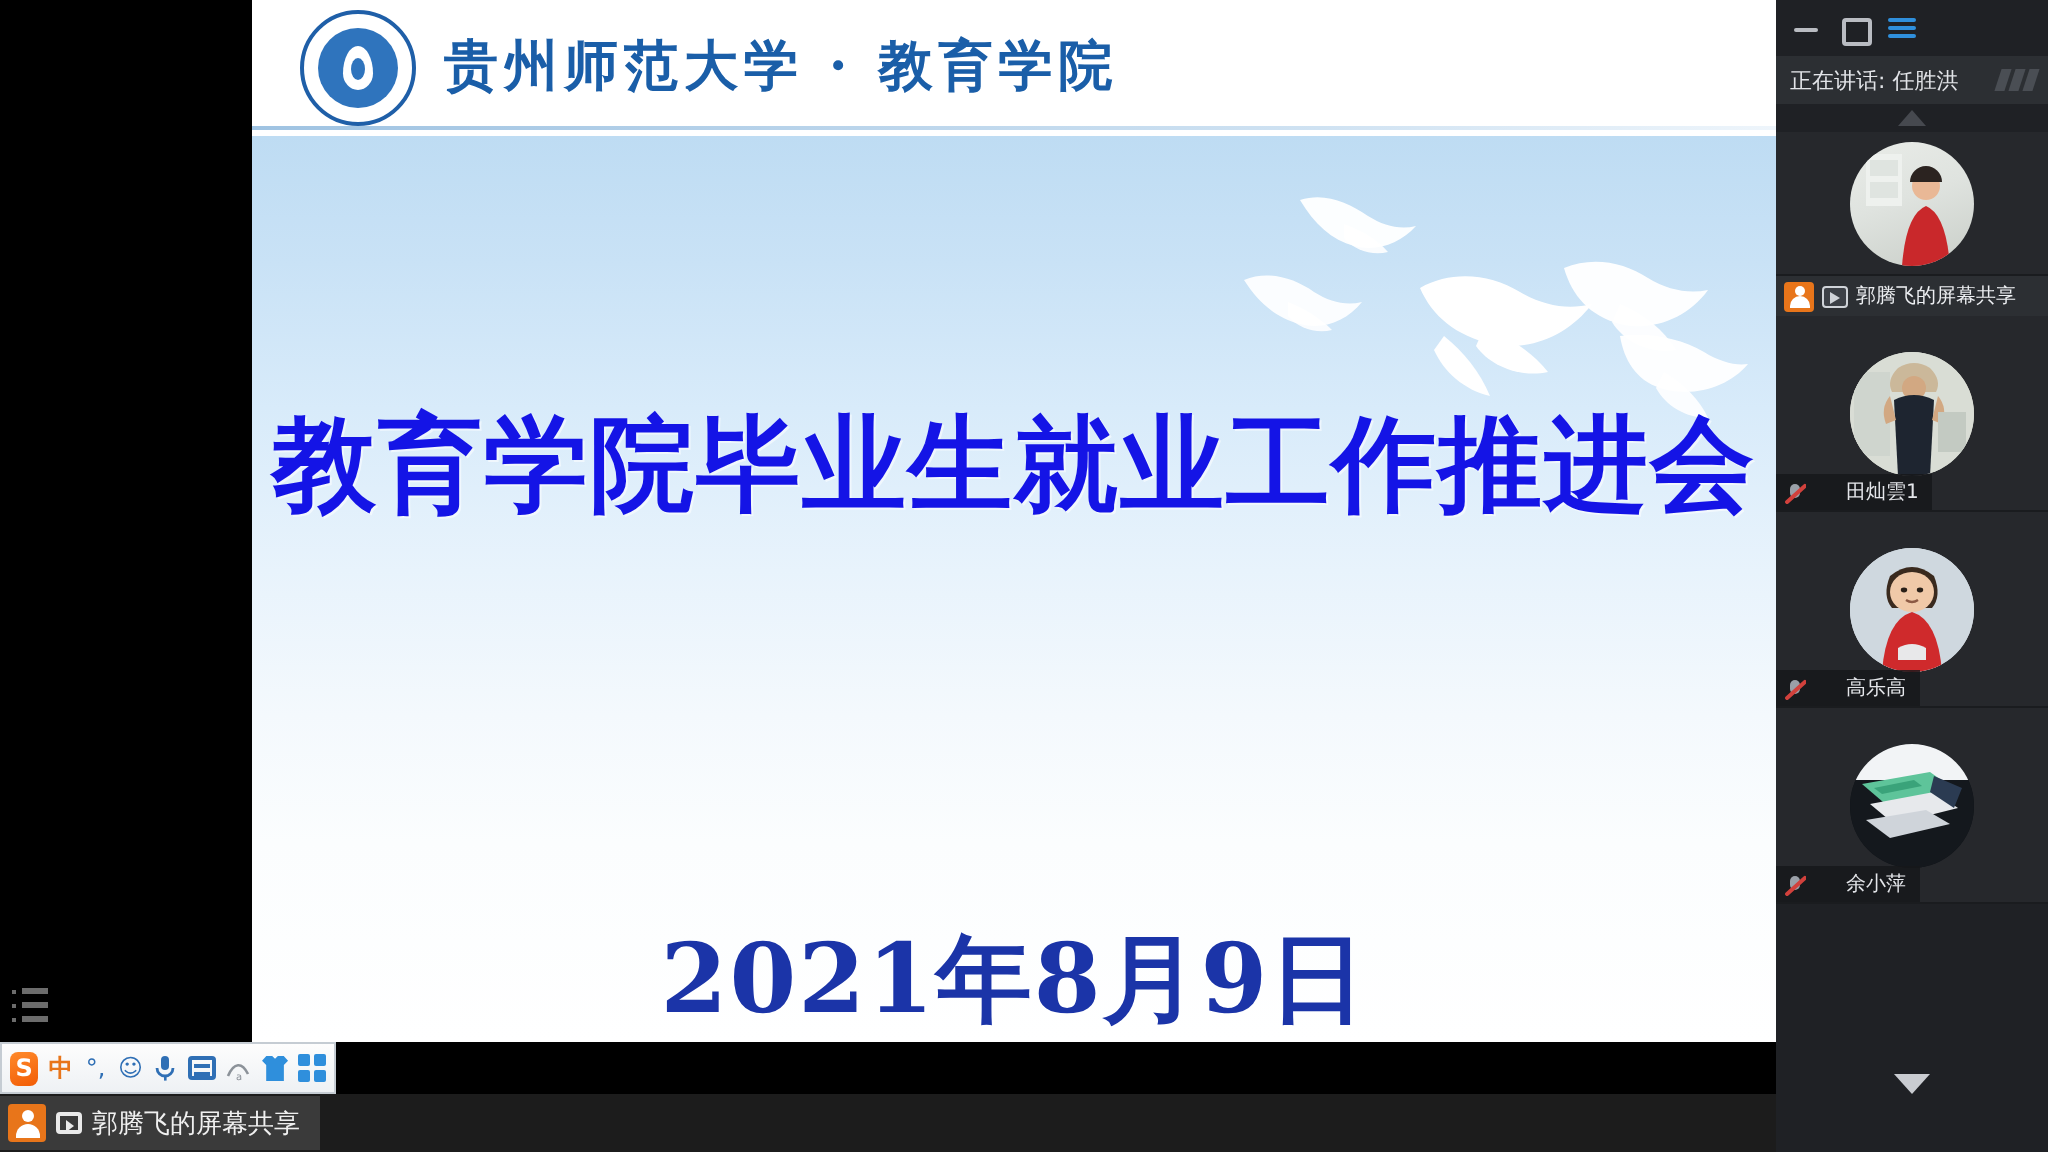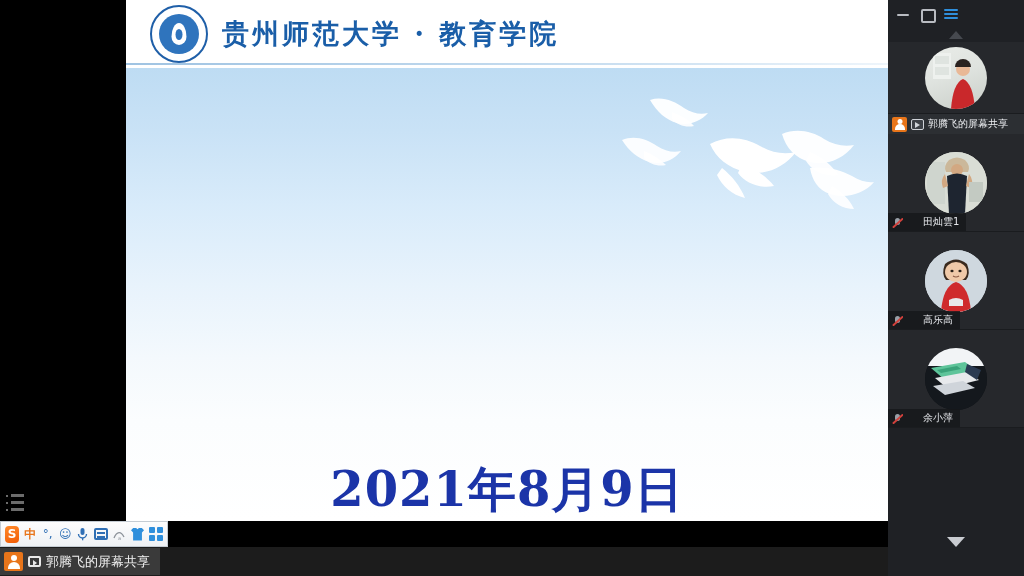--- a/index.html
+++ b/index.html
@@ -326,20 +326,21 @@
           <path d="M30 69 C38 72 46 77 52 83 C44 85 35 82 30 76 Z" opacity=".88"></path>
           <path d="M96 62 C112 53 131 55 146 64 C158 71 170 73 182 70 C170 86 150 94 132 90 C114 86 102 76 96 62 Z"></path>
           <path d="M128 82 C140 86 152 94 160 104 C146 107 131 101 124 91 Z"></path>
           <path d="M108 86 C118 94 126 104 131 116 C118 113 108 104 103 93 Z"></path>
           <path d="M168 52 C182 46 198 49 210 57 C220 63 230 65 240 63 C230 77 212 84 196 80 C181 76 172 66 168 52 Z" opacity=".96"></path>
           <path d="M196 70 C208 75 218 83 224 93 C211 95 198 89 192 79 Z" opacity=".92"></path>
           <path d="M196 86 C210 84 226 87 238 94 C246 99 254 101 260 100 C250 112 232 117 216 112 C204 108 198 98 196 86 Z" opacity=".95"></path>
           <path d="M218 104 C228 110 236 118 240 127 C229 127 219 121 214 112 Z" opacity=".9"></path>
         </g>
       </svg>
+      <div class="title-cn">教育学院毕业生就业工作推进会</div>
       <div class="date-cn">2021年8月9日</div>
     </div>
   </div>
 
   <div class="ime-bar">
     <div class="ime-logo">S</div>
     <div class="ime-item" style="color:#e8751a;font-weight:700">中</div>
     <div class="ime-item">°,</div>
     <div class="ime-item">☺</div>
     <div class="ime-item">
@@ -387,20 +388,28 @@
     <div class="panel-titlebar">
       <div class="win-btn win-min"></div>
       <div class="win-btn win-restore"></div>
       <div class="win-btn win-menu">
           <i></i>
           <i></i>
           <i></i>
         </div>
     </div>
 
+    <div class="speaking-bar">
+      <div class="speaking-text">正在讲话: 任胜洪</div>
+      <div class="speaking-wave">
+          <i></i>
+          <i></i>
+          <i></i>
+        </div>
+    </div>
 
     <div class="scroll-up">
       <div class="tri-up"></div>
     </div>
 
     <div class="tiles">
 
       <div class="tile" style="height:72px">
         <div class="avatar" style="background:linear-gradient(160deg,#e9ece8 0%,#dfe3df 45%,#c9cec8 100%)">
           <svg viewBox="0 0 62 62" width="62" height="62">

